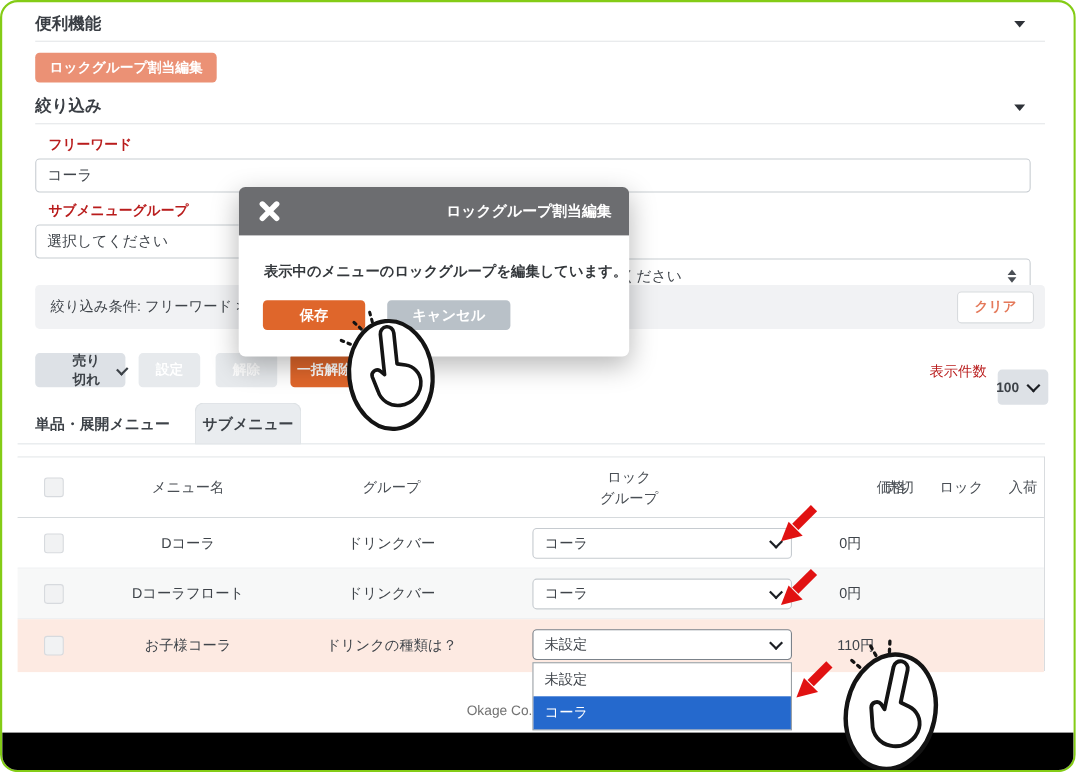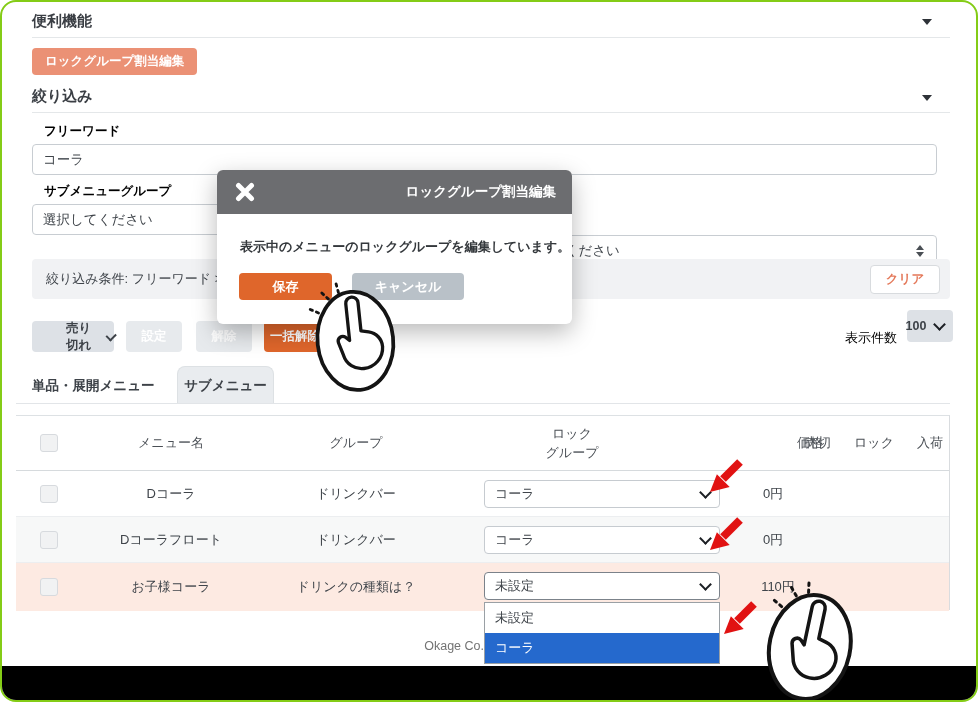--- a/index.html
+++ b/index.html
@@ -7,21 +7,21 @@
          border-radius:16px;overflow:hidden;background:#fff;}
   .abs{position:absolute;}
   .sec-title{font-size:15px;font-weight:600;color:#3a3e44;}
   .divider{height:1px;background:#e4e7e9;}
   .tri-down{width:0;height:0;border-left:5px solid transparent;border-right:5px solid transparent;border-top:6px solid #2e3238;}
   .btn{display:flex;align-items:center;justify-content:center;border-radius:4px;font-size:12.5px;font-weight:600;box-sizing:border-box;}
   .btn-salmon{background:#eb9175;color:#fff;}
   .btn-orange{background:#df662b;color:#fff;}
   .btn-gray{background:#dde1e6;color:#3d4248;}
   .btn-gray-disabled{background:#e7eaed;color:#fff;}
-  .label{font-size:12.5px;font-weight:600;color:#000000;}
+  .label{font-size:12.5px;font-weight:600;color:#b91c1c;}
   .textbox{box-sizing:border-box;border:1px solid #c8cdd2;border-radius:4px;background:#fff;
            font-size:13.5px;color:#3f444a;padding:0 10px;display:flex;align-items:center;font-family:inherit;}
   input.textbox{width:100%;height:100%;}
   .selectbox{box-sizing:border-box;border:1px solid #c8cdd2;border-radius:4px;background:#fff;
              font-size:13.5px;color:#3f444a;display:flex;align-items:center;padding:0 28px 0 10px;position:relative;}
   .updown{position:absolute;right:12px;top:50%;transform:translateY(-50%);width:8px;}
   .updown::before{content:"";display:block;width:0;height:0;border-left:4px solid transparent;border-right:4px solid transparent;border-bottom:5px solid #4a4f55;margin-bottom:2px;}
   .updown::after{content:"";display:block;width:0;height:0;border-left:4px solid transparent;border-right:4px solid transparent;border-top:5px solid #4a4f55;}
   .chev{display:inline-block;width:7px;height:7px;border-right:2px solid currentColor;border-bottom:2px solid currentColor;transform:rotate(45deg) translateY(-1px);margin-left:7px;}
   .chev-sm{position:absolute;right:9px;top:50%;margin-top:-6px;width:7px;height:7px;border-right:2.5px solid #1c1f24;border-bottom:2.5px solid #1c1f24;transform:rotate(45deg);}
@@ -86,21 +86,21 @@
     <span>売り切れ</span>
       <span class="chev"></span>
   </div>
   <div class="abs btn btn-gray-disabled" style="left:124px;top:319px;width:56px;height:31px;">設定</div>
   <div class="abs btn btn-gray-disabled" style="left:194px;top:319px;width:56px;height:31px;">解除</div>
   <div class="abs btn btn-orange" style="left:262px;top:319px;width:76px;height:31px;">
     <span>一括解除</span>
       <span class="caret-white"></span>
   </div>
   <div class="abs label" style="left:843px;top:327px;font-weight:400;font-size:13px;">表示件数</div>
-  <div class="abs btn btn-gray" style="left:905px;top:308px;width:46px;height:32px;padding-right:28px;position:absolute;">
+  <div class="abs btn btn-gray" style="left:905px;top:334px;width:46px;height:32px;padding-right:28px;position:absolute;">
     <span>100</span>
     <span class="chev-sm"></span>
   </div>
 
   <div class="abs tab-plain" style="left:30px;top:368px;height:32px;">単品・展開メニュー</div>
   <div class="abs tab-active" style="left:175px;top:364px;width:97px;height:38px;">サブメニュー</div>
   <div class="abs divider" style="left:14px;top:401px;width:934px;background:#e2e5e8;"></div>
 
   <div class="abs table" style="left:14px;top:413px;width:934px;height:195px;">
 

